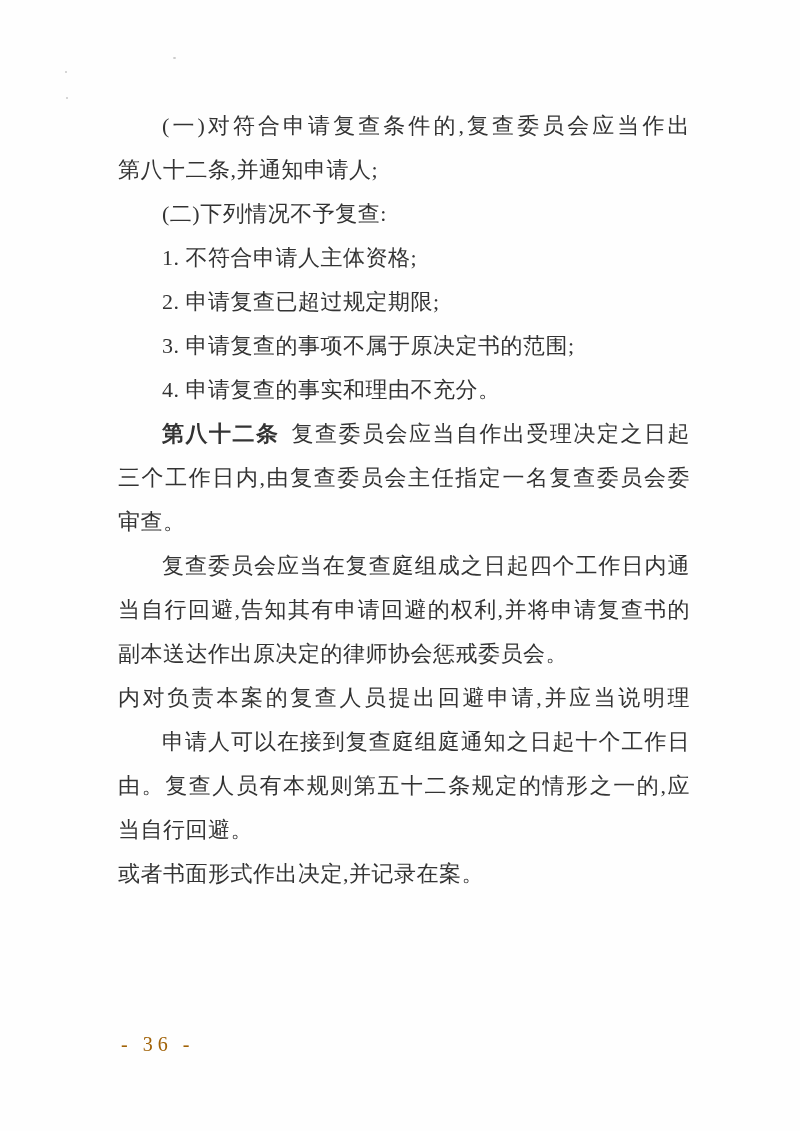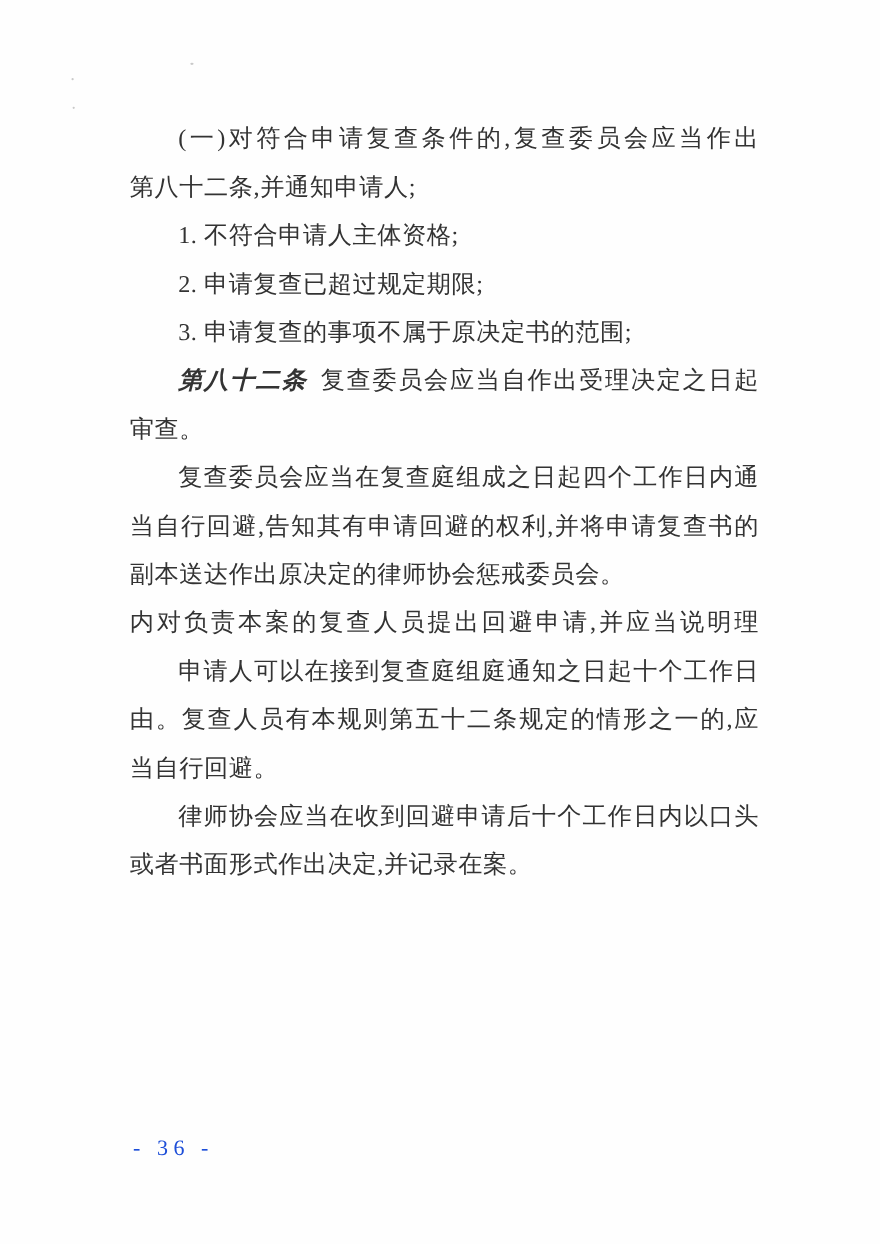--- a/index.html
+++ b/index.html
@@ -35,30 +35,29 @@
   }
   .line.j {
     text-align: justify;
     text-align-last: justify;
     text-justify: inter-ideograph;
   }
   .lead {
     font-weight: 700;
     font-family: "Liberation Sans", "DejaVu Sans", sans-serif;
     margin-right: 0.55em;
-    font-style: italic;
   }
   .footer {
     position: absolute;
     left: 121px;
     top: 1031px;
     font-size: 20px;
     line-height: 26px;
     letter-spacing: 5px;
-    color: #1d4ed8;
+    color: #a16207;
   }
   .speckle {
     position: absolute;
     background: #c9c9c9;
     border-radius: 50%;
   }
   .sp1 { left: 173px; top: 57px;  width: 3px; height: 2px; }
   .sp2 { left: 65px;  top: 71px;  width: 2px; height: 2px; }
   .sp3 { left: 66px;  top: 97px;  width: 2px; height: 2px; }
 </style>
@@ -69,39 +68,41 @@
 
   <span class="speckle sp1"></span>
   <span class="speckle sp2"></span>
   <span class="speckle sp3"></span>
 
   <div class="doc">
 
     <div class="line ind j">(一)对符合申请复查条件的,复查委员会应当作出</div>
     <div class="line">第八十二条,并通知申请人;</div>
 
+    <div class="line ind">(二)下列情况不予复查:</div>
 
     <div class="line ind">1. 不符合申请人主体资格;</div>
     <div class="line ind">2. 申请复查已超过规定期限;</div>
     <div class="line ind">3. 申请复查的事项不属于原决定书的范围;</div>
+    <div class="line ind">4. 申请复查的事实和理由不充分。</div>
 
     <div class="line ind j">
       <span class="lead">第八十二条</span><span>复查委员会应当自作出受理决定之日起</span>
     </div>
+    <div class="line j">三个工作日内,由复查委员会主任指定一名复查委员会委</div>
     <div class="line">审查。</div>
 
     <div class="line ind j">复查委员会应当在复查庭组成之日起四个工作日内通</div>
     <div class="line j">当自行回避,告知其有申请回避的权利,并将申请复查书的</div>
     <div class="line">副本送达作出原决定的律师协会惩戒委员会。</div>
 
     <div class="line j">内对负责本案的复查人员提出回避申请,并应当说明理</div>
     <div class="line ind j">申请人可以在接到复查庭组庭通知之日起十个工作日</div>
     <div class="line j">由。复查人员有本规则第五十二条规定的情形之一的,应</div>
     <div class="line">当自行回避。</div>
 
-    <div class="line ind j">律师协会应当在收到回避申请后十个工作日内以口头</div>
     <div class="line">或者书面形式作出决定,并记录在案。</div>
 
   </div>
 
   <div class="footer">- 36 -</div>
 
 </div>
 
 </body></html>

